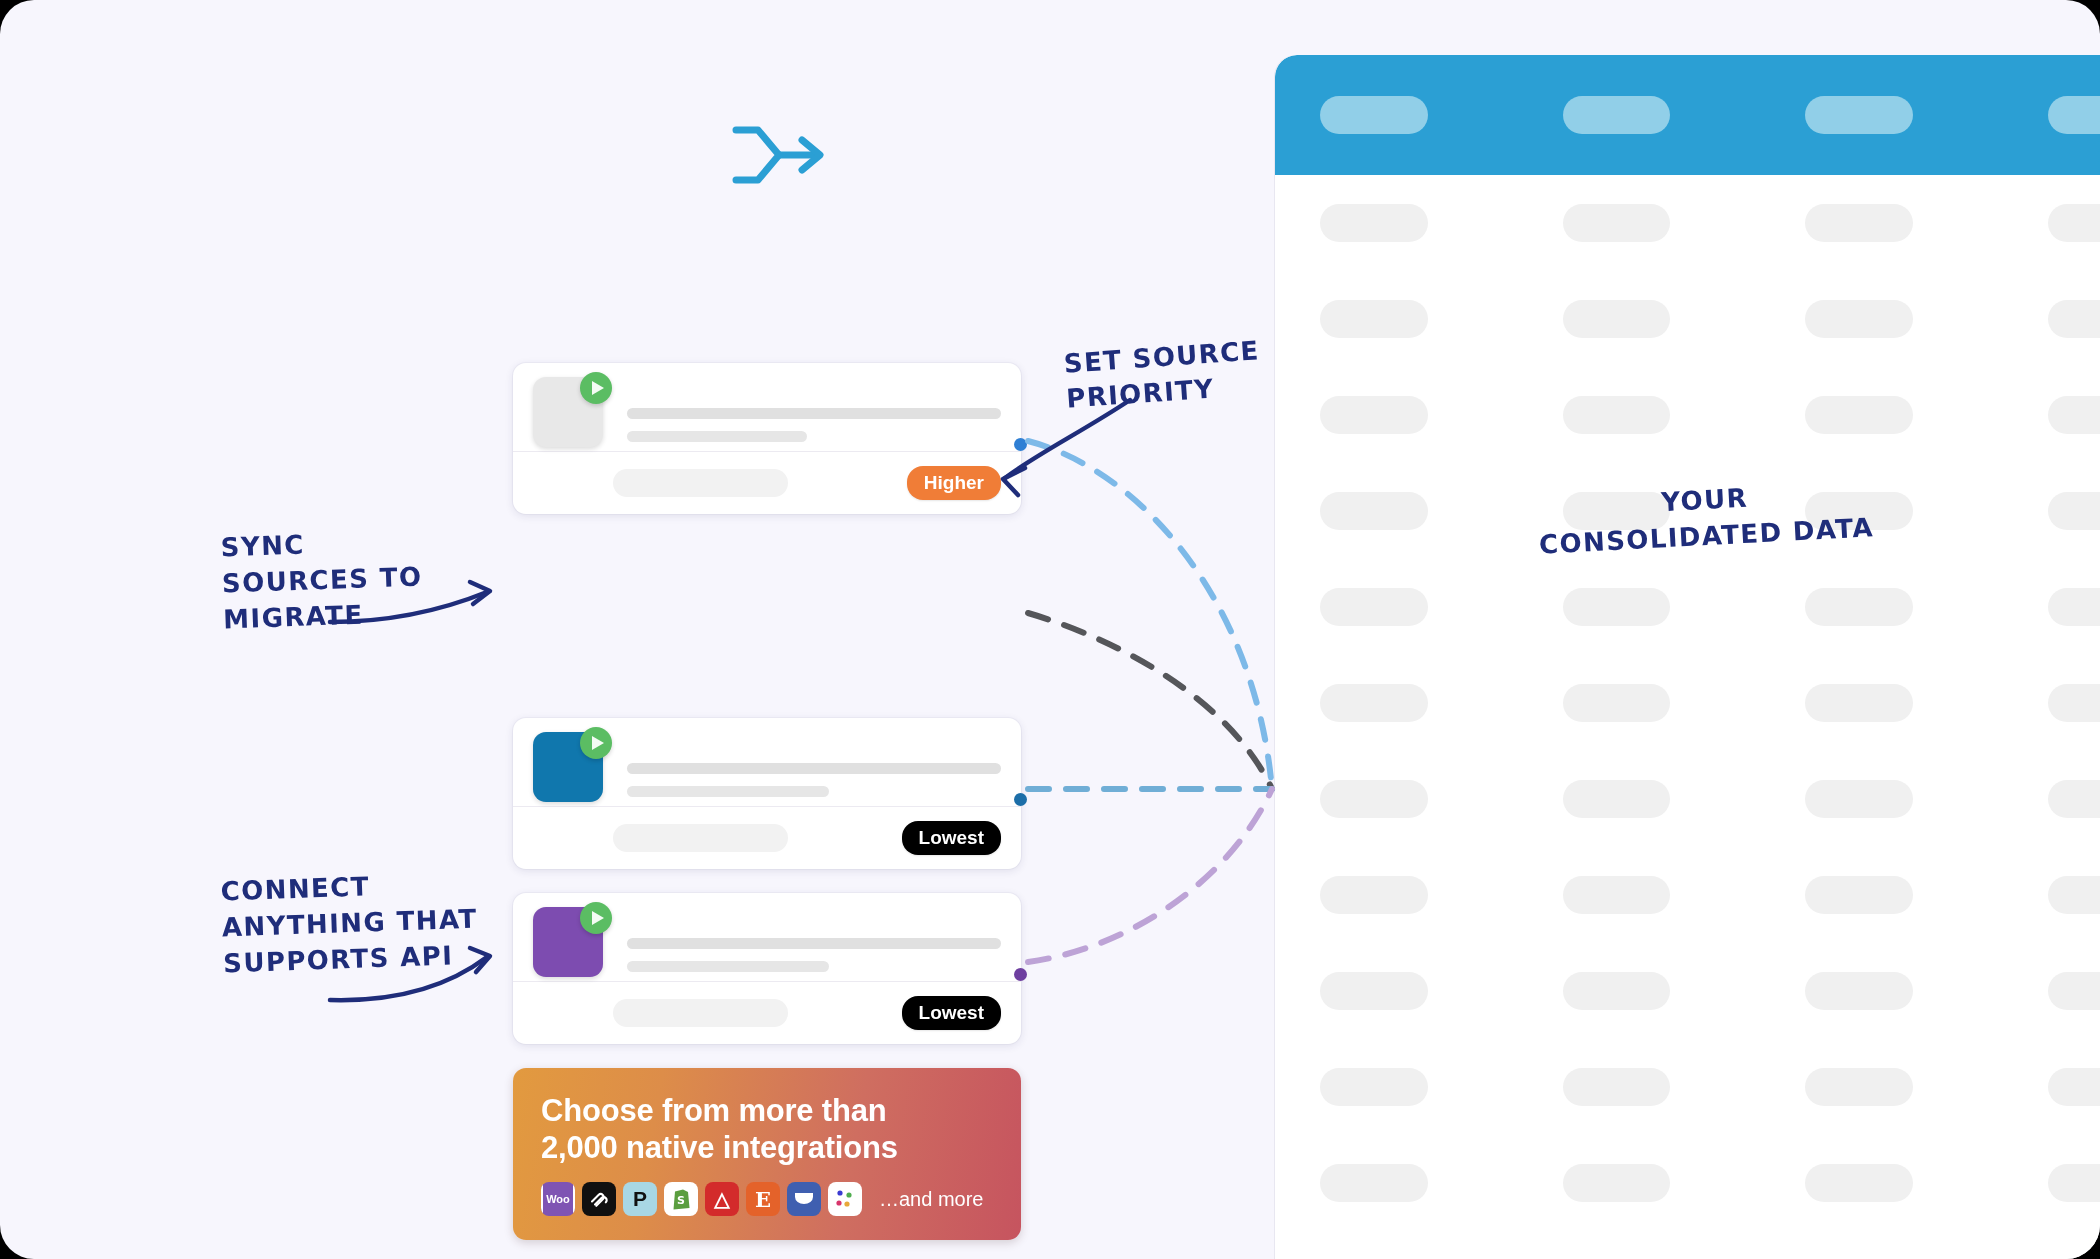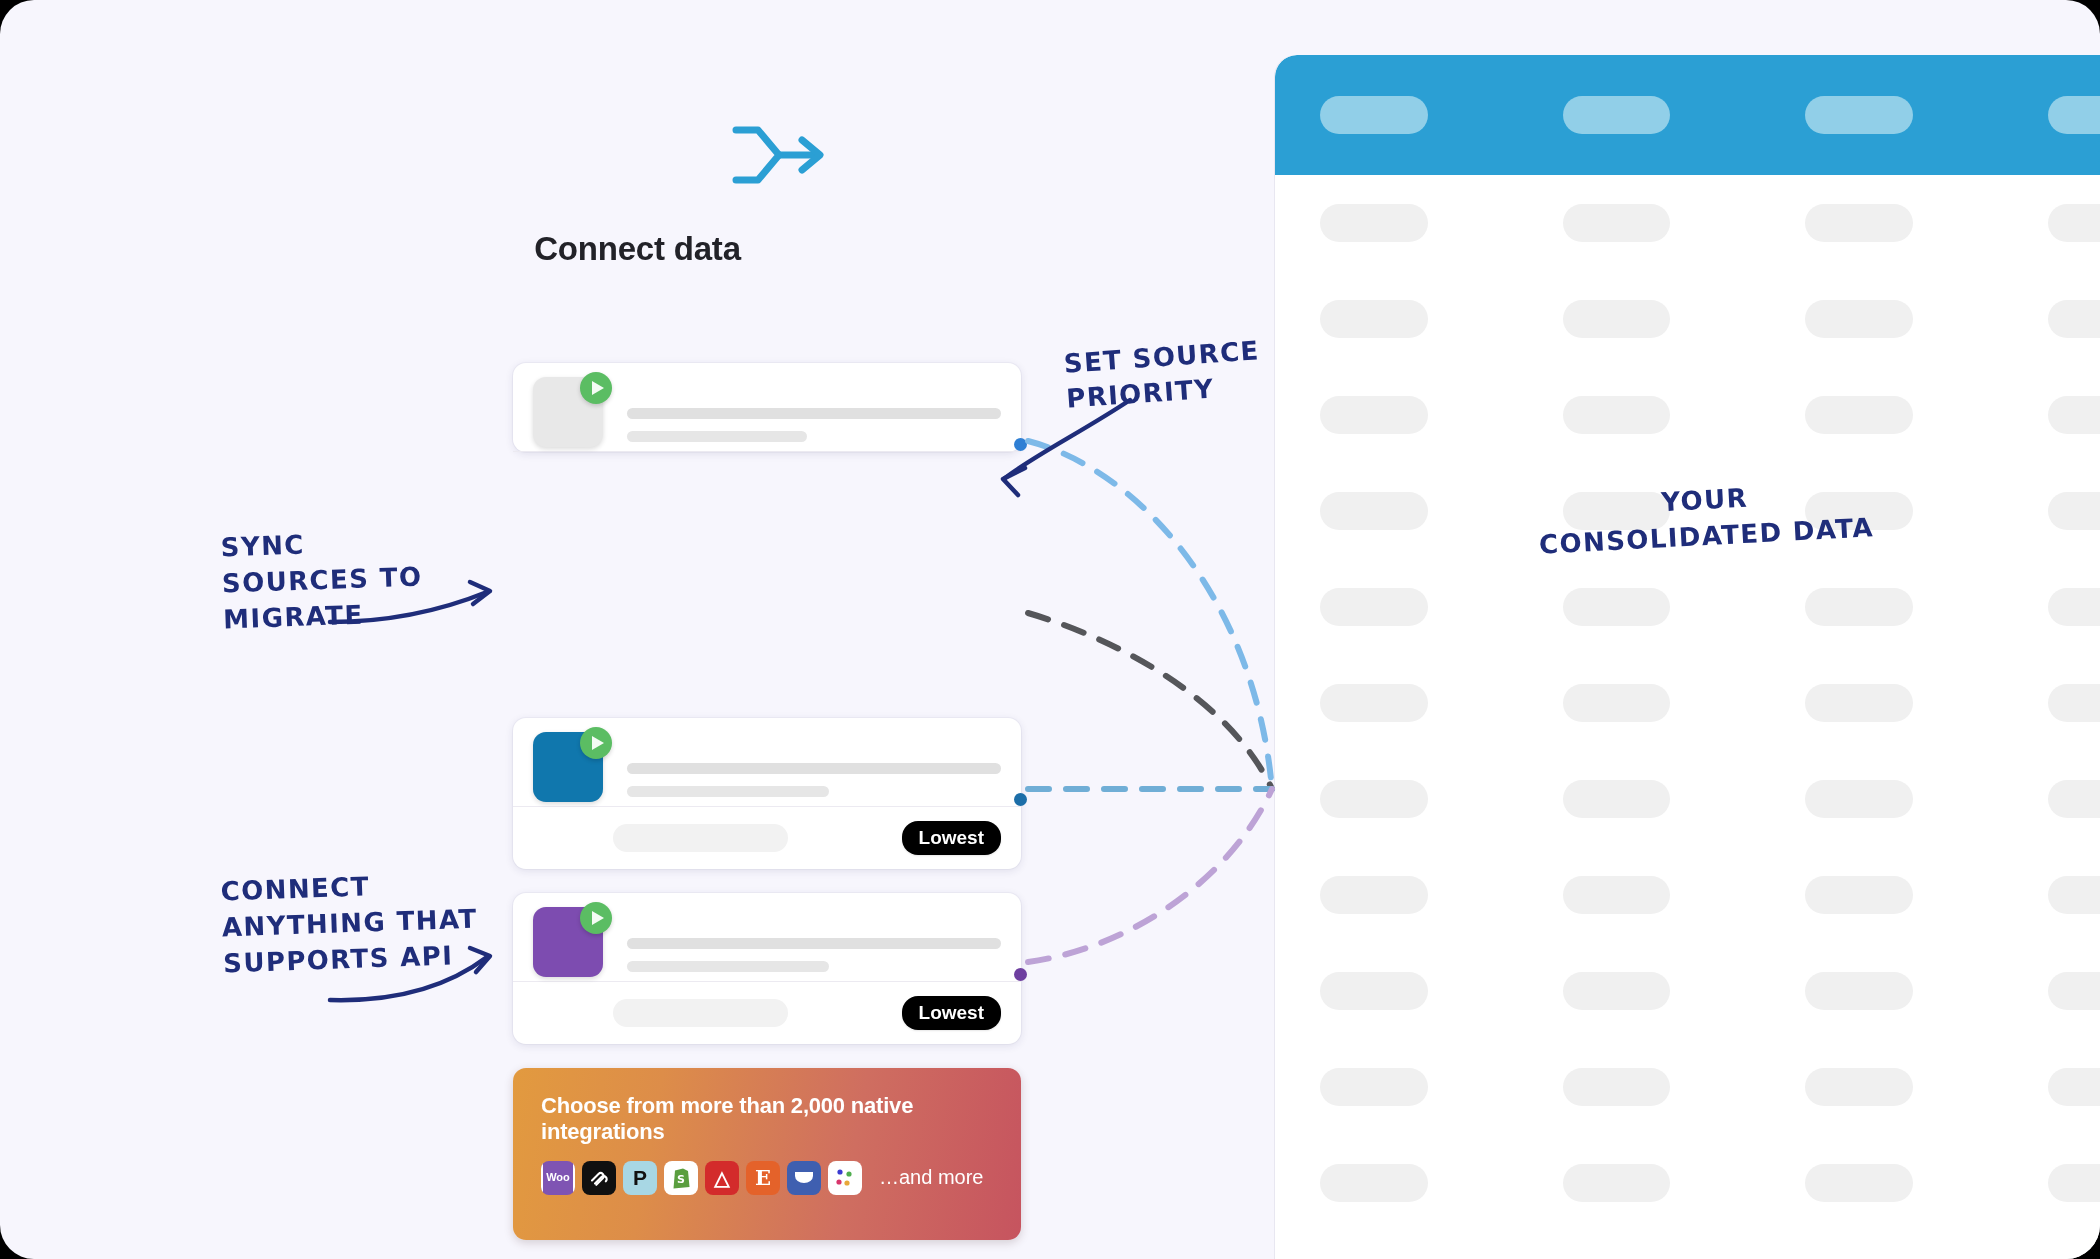--- a/index.html
+++ b/index.html
@@ -106,21 +106,21 @@
     width:508px; height:172px;
     border-radius:13px;
     background:linear-gradient(100deg,#e29a3f 0%,#dd8d49 28%,#cf6e60 66%,#c6545f 100%);
     box-shadow:0 3px 10px rgba(60,30,30,.18);
     box-sizing:border-box;
     padding:25px 28px 0 28px;
     color:#fff;
     overflow:hidden;
   }
   #promo-heading{
-    font-size:22px; font-weight:bold; line-height:1.18;
+    font-size:31px; font-weight:bold; line-height:1.18;
     letter-spacing:-0.2px;
     max-width:420px;
   }
   #promo-logos{
     display:flex; align-items:center; margin-top:16px; gap:7px;
   }
   .brand-ico{
     width:34px;height:34px;border-radius:8px;
     display:flex;align-items:center;justify-content:center;
     font-size:17px;font-weight:bold;
@@ -181,34 +181,37 @@
   <div id="left-col">
 
     <div class="merge-icon">
       <svg width="95" height="70" viewBox="0 0 95 70" fill="none">
         <path d="M4 10 H26 L47 35 L26 60 H4" stroke="#2b9fd4" stroke-width="7" stroke-linecap="round" stroke-linejoin="round"></path>
         <path d="M47 35 H86" stroke="#2b9fd4" stroke-width="7" stroke-linecap="round"></path>
         <path d="M70 20 L88 35 L70 50" stroke="#2b9fd4" stroke-width="7" stroke-linecap="round" stroke-linejoin="round" fill="none"></path>
       </svg>
     </div>
 
-    <div id="page-title">Connect data</div>
 
     <div class="card" style="top:363px;">
       <div class="card-top">
         <div class="card-logo-wrap">
           <div class="card-logo" style="background:#e8e8e8;"></div>
           <div class="play-badge"></div>
         </div>
         <div class="card-lines">
           <div class="skel l1"></div>
           <div class="skel l2"></div>
         </div>
       </div>
       <div class="card-divider"></div>
+      <div class="card-bottom">
+        <div class="pill-skel"></div>
+        <div class="badge higher">Higher</div>
+      </div>
       <div class="anchor-dot" style="top:75px;background:#2f7fd4;"></div>
     </div>
 
 
     <div class="card" style="top:718px;">
       <div class="card-top">
         <div class="card-logo-wrap">
           <div class="card-logo" style="background:#1077ad;"></div>
           <div class="play-badge"></div>
         </div>

